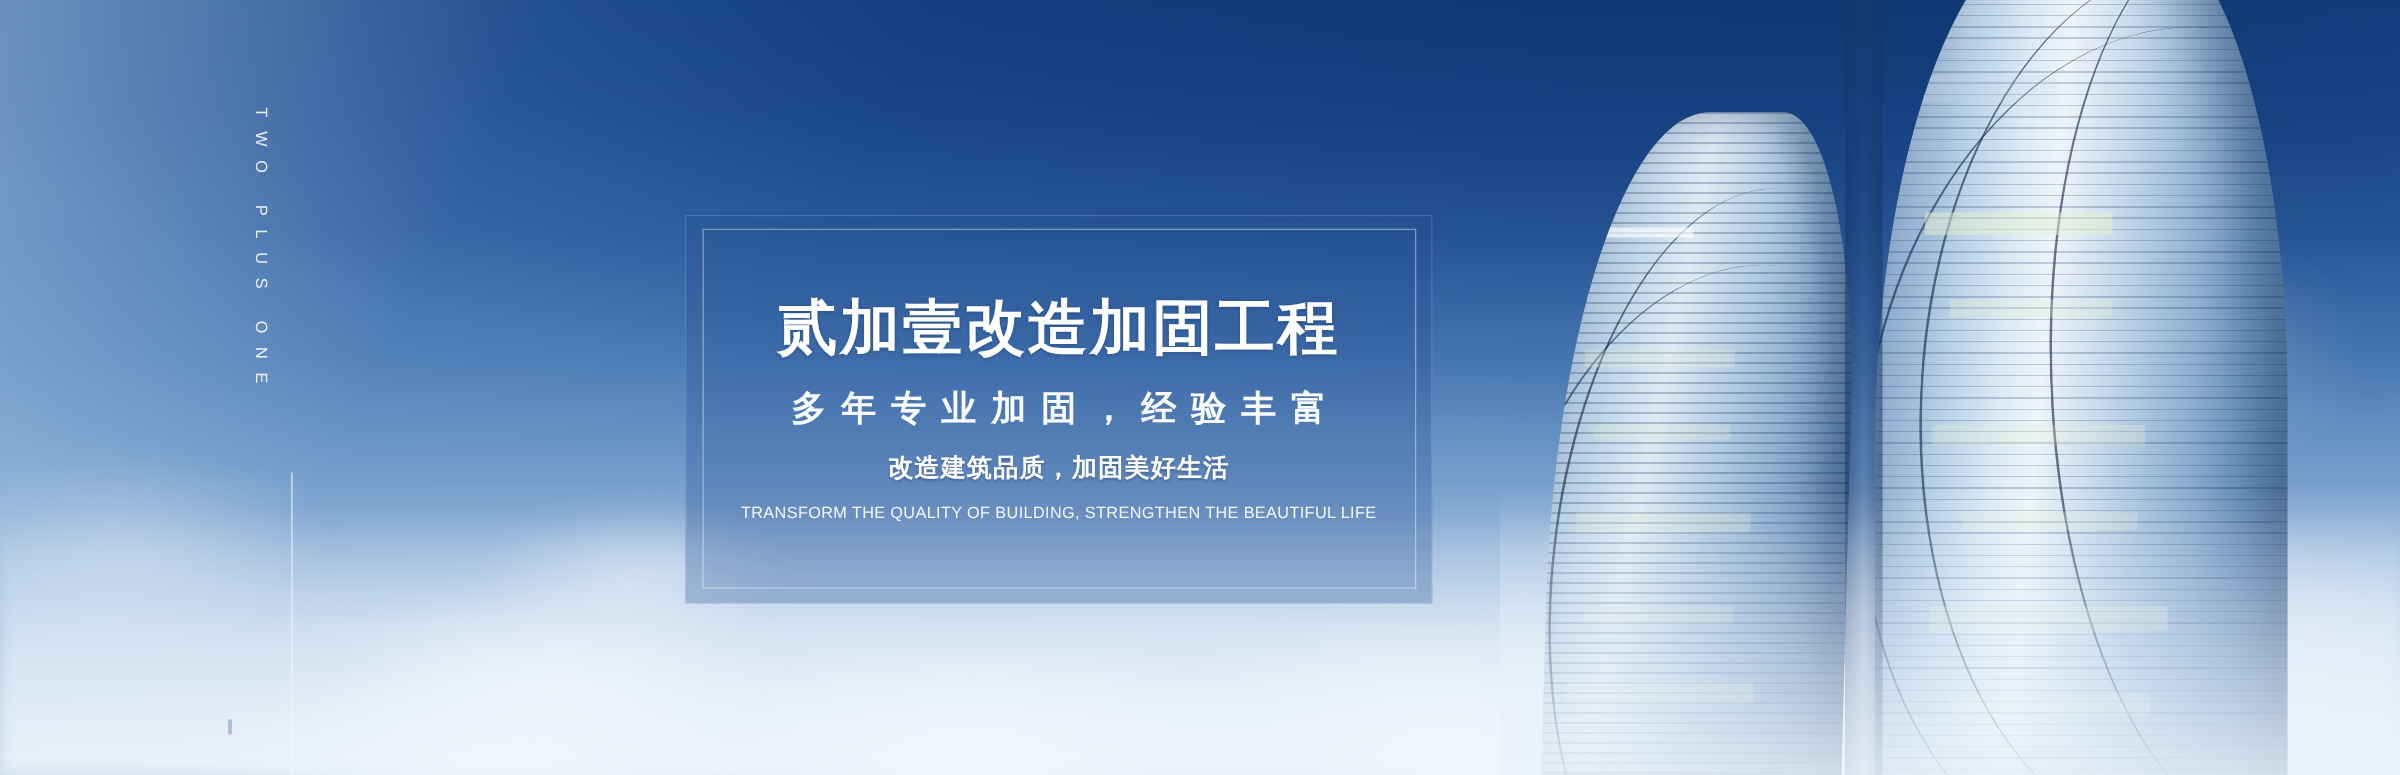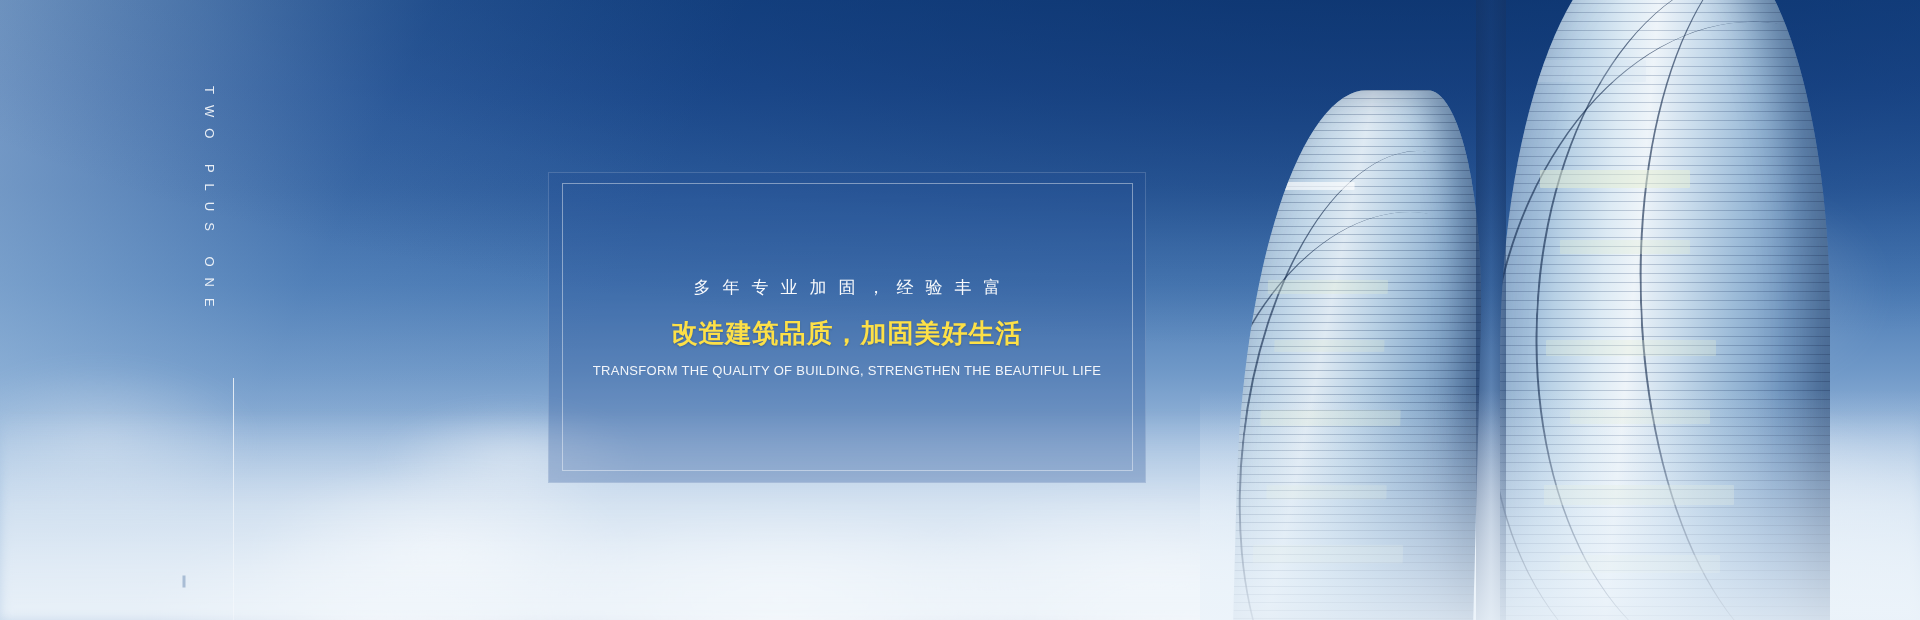--- a/index.html
+++ b/index.html
@@ -226,30 +226,30 @@
     color:#ffffff;
     font-size:48px;
     font-weight:700;
     letter-spacing:2px;
     line-height:1;
     margin-bottom:26px;
     text-shadow:0 1px 3px rgba(10,32,66,0.30);
   }
   .subtitle {
     color:rgba(255,255,255,0.97);
-    font-size:17px;
-    font-weight:400;
+    font-size:28px;
+    font-weight:700;
     letter-spacing:12px;
     line-height:1;
     margin-bottom:24px;
     padding-left:12px;
   }
   .slogan {
-    color:#fde047;
-    font-size:26px;
+    color:#ffffff;
+    font-size:20px;
     font-weight:700;
     letter-spacing:1px;
     line-height:1;
     margin-bottom:18px;
     text-shadow:0 1px 2px rgba(10,32,66,0.28);
   }
   .eng {
     color:rgba(255,255,255,0.92);
     font-size:13px;
     font-weight:400;
@@ -313,19 +313,20 @@
 
   <div class="brand-rail">
     <div class="brand-line"></div>
     <div class="brand-text">TWO PLUS ONE</div>
     <div class="brand-mark"></div>
   </div>
 
   <div class="panel">
     <div class="panel-inner-border"></div>
     <div class="panel-content">
+      <div class="title">贰加壹改造加固工程</div>
       <div class="subtitle">多年专业加固，经验丰富</div>
       <div class="slogan">改造建筑品质，加固美好生活</div>
       <div class="eng">TRANSFORM THE QUALITY OF BUILDING, STRENGTHEN THE BEAUTIFUL LIFE</div>
     </div>
   </div>
 
 </div>
 
 </body></html>

